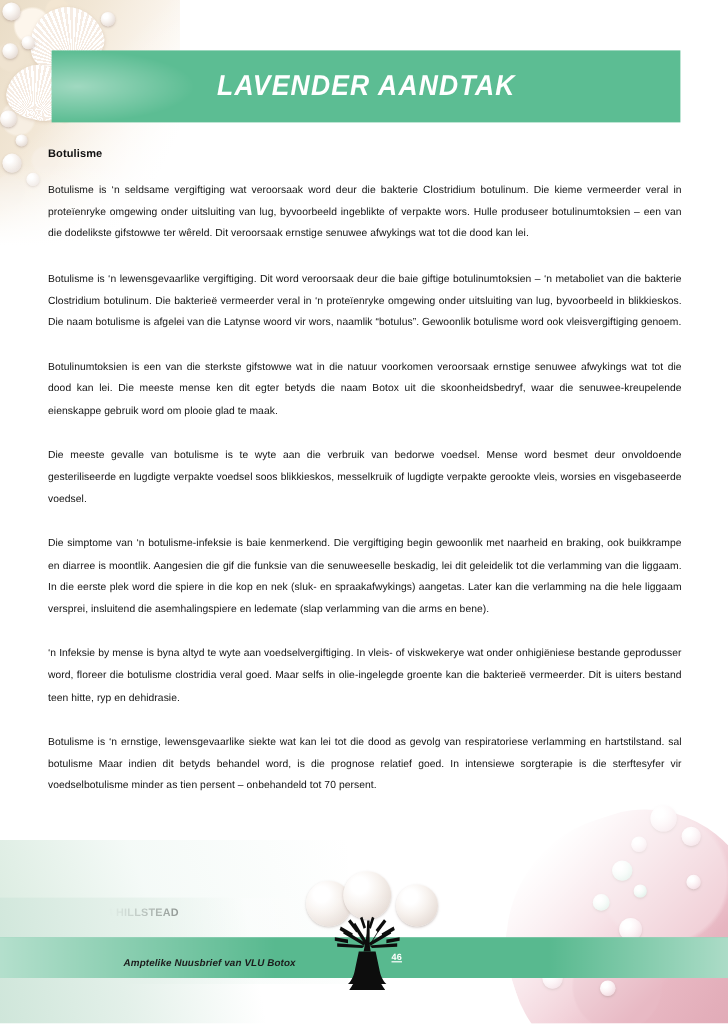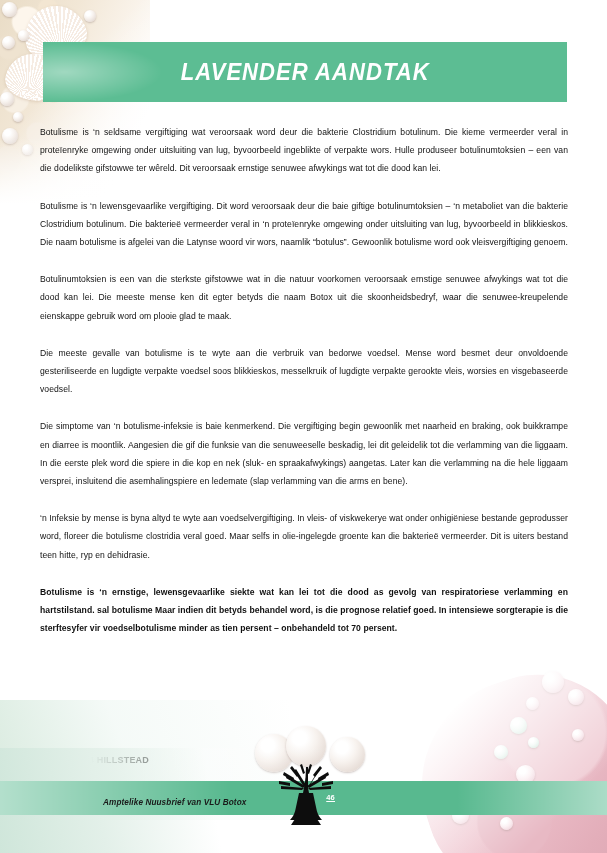--- a/index.html
+++ b/index.html
@@ -99,21 +99,21 @@
     margin:0 0 16px 0;
   }
   p.para{
     margin:0 0 19px 0;
     font-size:8.6px;
     line-height:18.2px;
     color:#111;
     text-align:justify;
     letter-spacing:.05px;
   }
-  p.para:last-of-type{margin-bottom:0;font-weight:bold;}
+  p.para:last-of-type{margin-bottom:0;}
   .bron{
     position:absolute;left:40px;top:755px;
     font-size:9px;font-weight:bold;color:#111;letter-spacing:.2px;
   }
 
   
   .footer-band{
     position:absolute;left:0;bottom:38px;width:607px;height:34px;
     background:#58b98f;
   }
@@ -160,20 +160,21 @@
     <div class="fade"></div>
     <div class="fade2"></div>
   </div>
 
   <div class="header-banner">
     <div class="glow"></div>
     <div class="header-title">LAVENDER AANDTAK</div>
   </div>
 
   <div class="content">
+    <div class="section-heading">Botulisme</div>
     <p class="para">Botulisme is ‘n seldsame vergiftiging wat veroorsaak word deur die bakterie Clostridium botulinum. Die kieme vermeerder veral in proteïenryke omgewing onder uitsluiting van lug, byvoorbeeld ingeblikte of verpakte wors. Hulle produseer botulinumtoksien – een van die dodelikste gifstowwe ter wêreld. Dit veroorsaak ernstige senuwee afwykings wat tot die dood kan lei.</p>
     <p class="para">Botulisme is ‘n lewensgevaarlike vergiftiging. Dit word veroorsaak deur die baie giftige botulinumtoksien – ‘n metaboliet van die bakterie Clostridium botulinum. Die bakterieë vermeerder veral in ‘n proteïenryke omgewing onder uitsluiting van lug, byvoorbeeld in blikkieskos. Die naam botulisme is afgelei van die Latynse woord vir wors, naamlik “botulus”. Gewoonlik botulisme word ook vleisvergiftiging genoem.</p>
     <p class="para">Botulinumtoksien is een van die sterkste gifstowwe wat in die natuur voorkomen veroorsaak ernstige senuwee afwykings wat tot die dood kan lei. Die meeste mense ken dit egter betyds die naam Botox uit die skoonheidsbedryf, waar die senuwee-kreupelende eienskappe gebruik word om plooie glad te maak.</p>
     <p class="para">Die meeste gevalle van botulisme is te wyte aan die verbruik van bedorwe voedsel. Mense word besmet deur onvoldoende gesteriliseerde en lugdigte verpakte voedsel soos blikkieskos, messelkruik of lugdigte verpakte gerookte vleis, worsies en visgebaseerde voedsel.</p>
     <p class="para">Die simptome van ‘n botulisme-infeksie is baie kenmerkend. Die vergiftiging begin gewoonlik met naarheid en braking, ook buikkrampe en diarree is moontlik. Aangesien die gif die funksie van die senuweeselle beskadig, lei dit geleidelik tot die verlamming van die liggaam. In die eerste plek word die spiere in die kop en nek (sluk- en spraakafwykings) aangetas. Later kan die verlamming na die hele liggaam versprei, insluitend die asemhalingspiere en ledemate (slap verlamming van die arms en bene).</p>
     <p class="para">‘n Infeksie by mense is byna altyd te wyte aan voedselvergiftiging. In vleis- of viskwekerye wat onder onhigiëniese bestande geprodusser word, floreer die botulisme clostridia veral goed. Maar selfs in olie-ingelegde groente kan die bakterieë vermeerder. Dit is uiters bestand teen hitte, ryp en dehidrasie.</p>
     <p class="para">Botulisme is ‘n ernstige, lewensgevaarlike siekte wat kan lei tot die dood as gevolg van respiratoriese verlamming en hartstilstand. sal botulisme Maar indien dit betyds behandel word, is die prognose relatief goed. In intensiewe sorgterapie is die sterftesyfer vir voedselbotulisme minder as tien persent – onbehandeld tot 70 persent.</p>
   </div>
 
   <div class="bron-wash"></div>

